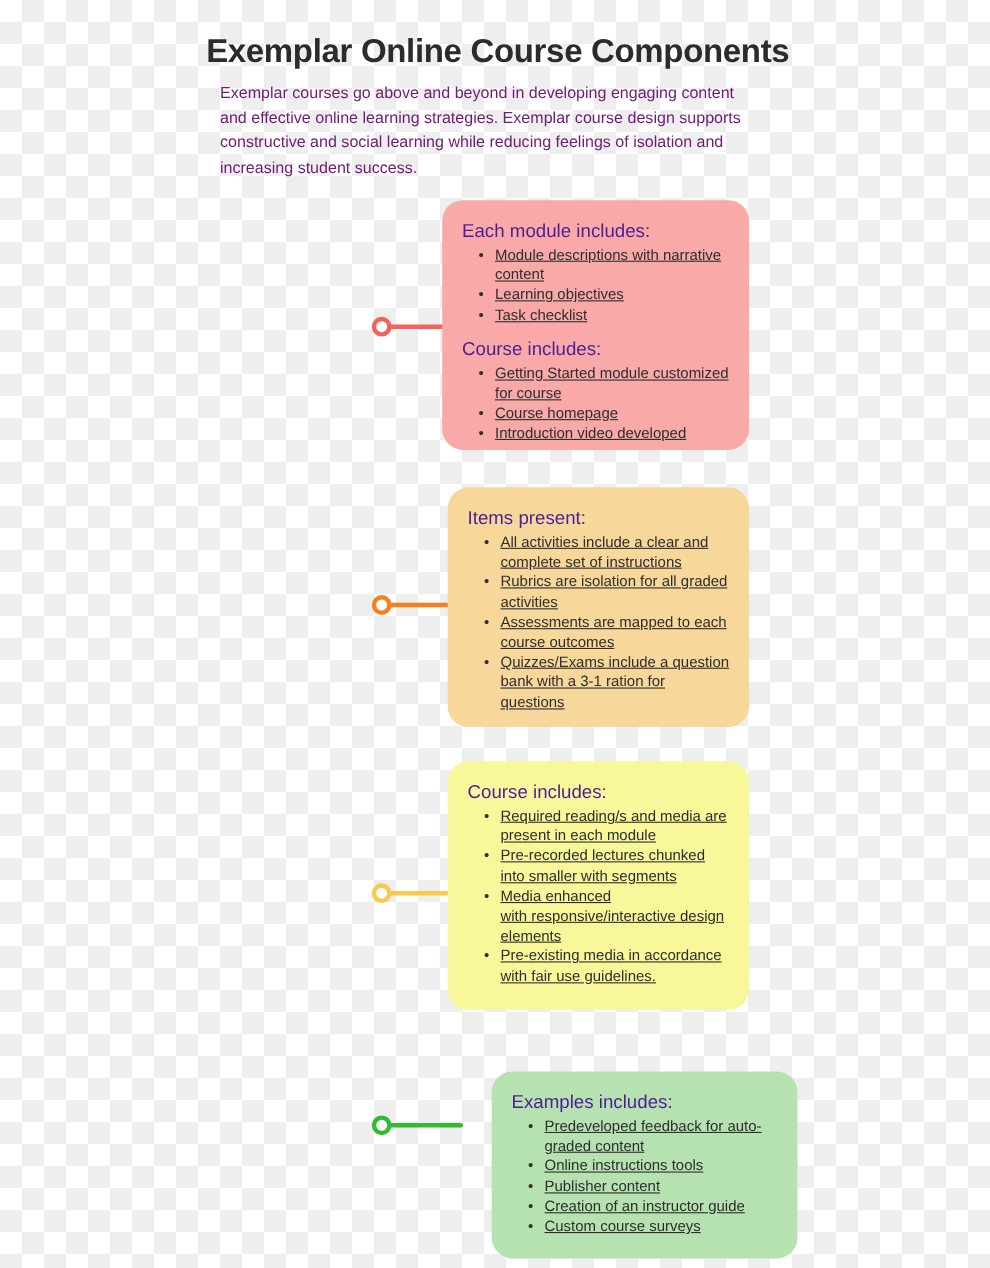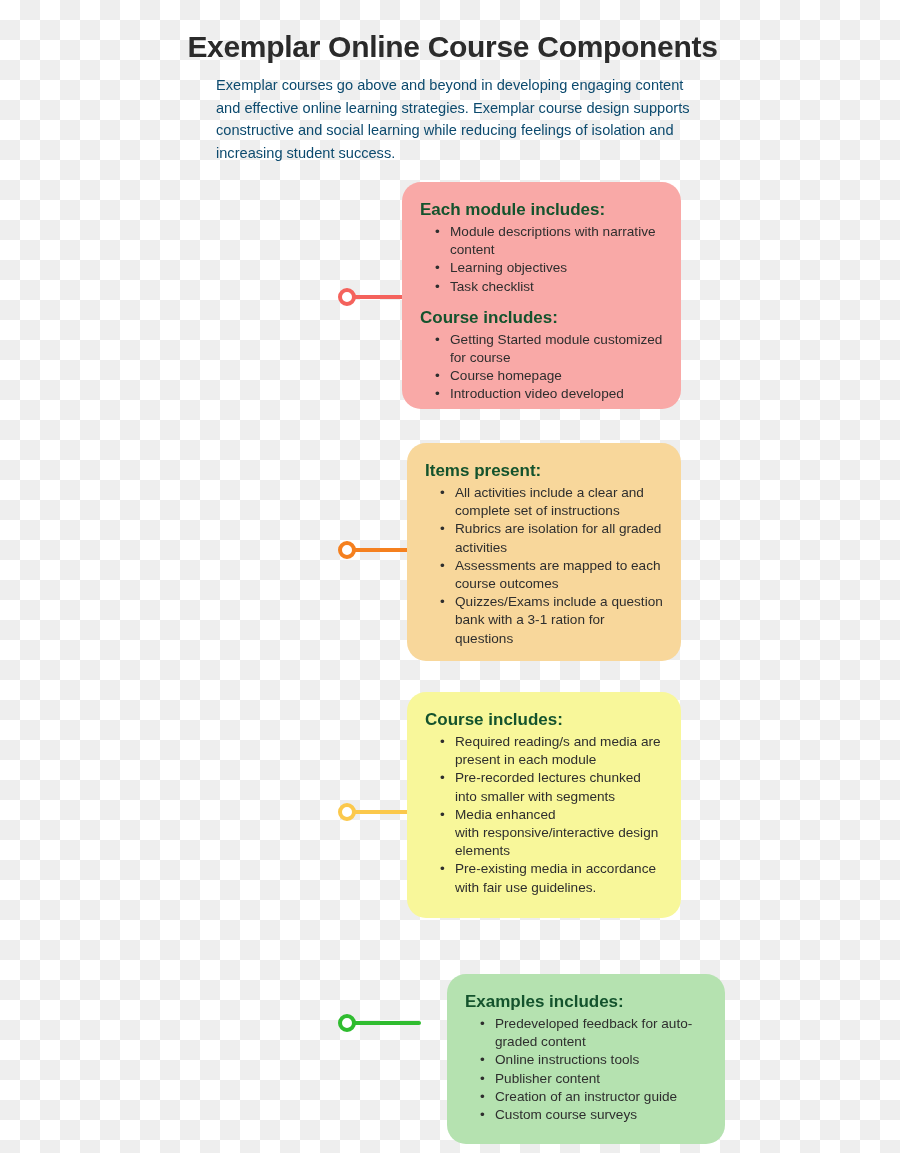--- a/index.html
+++ b/index.html
@@ -44,23 +44,22 @@
     font-weight: bold;
     color: #2b2b2b;
     text-align: center;
     letter-spacing: -0.3px;
   }
   .page-subtitle {
     margin: 8px 0 0 20px;
     width: 495px;
     font-size: 14.6px;
     line-height: 22.5px;
-    color: #0c4a6e;
+    color: #701a75;
     text-align: left;
-    padding-left: 16px;
   }
 
   
   .row {
     position: absolute;
     left: 0;
   }
 
   
   .connector {
@@ -93,39 +92,40 @@
     border-radius: 19px;
     box-sizing: border-box;
   }
   .card-inner {
     padding: 16px 18px 14px 18px;
   }
   .card-heading {
     margin: 0 0 2px 0;
     font-size: 17px;
     line-height: 23px;
-    font-weight: bold;
-    color: #14532d;
+    font-weight: normal;
+    color: #4c1d95;
   }
   .card-heading.second {
     margin-top: 10px;
   }
   .card-list {
     margin: 0 0 0 0;
     padding: 0 0 0 30px;
     list-style: none;
   }
   .card-list li {
     position: relative;
     font-size: 13.6px;
     line-height: 18.2px;
     color: #2e2e2e;
     margin: 0 0 0 0;
     padding: 0;
     white-space: pre-line;
+    text-decoration: underline;
   }
   .card-list li::before {
     content: "\2022";
     position: absolute;
     left: -15px;
     top: 0;
     font-size: 13.6px;
     line-height: 18.2px;
     color: #2e2e2e;
   }

